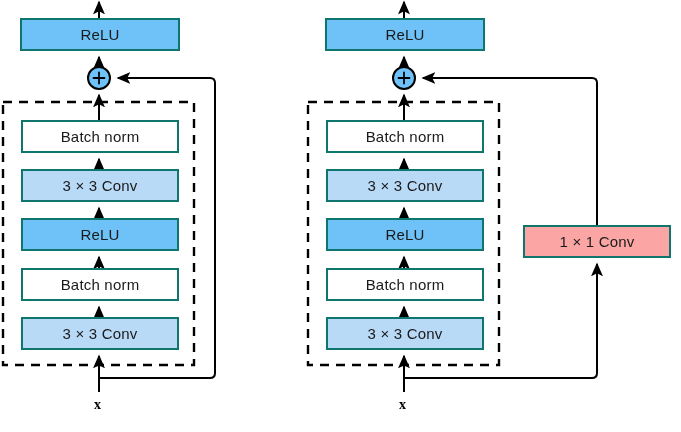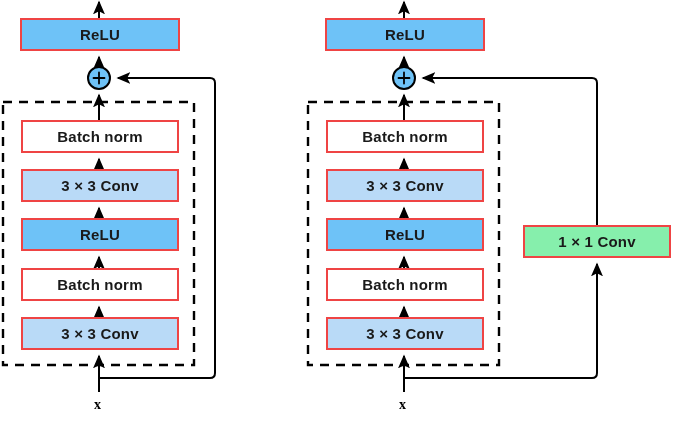--- a/index.html
+++ b/index.html
@@ -20,31 +20,30 @@
   .svg-layer {
     position: absolute;
     left: 0;
     top: 0;
     width: 681px;
     height: 432px;
   }
   .node-box {
     position: absolute;
     box-sizing: border-box;
-    border: 2px solid #ef4444;
+    border: 2px solid #0f766e;
     display: flex;
     align-items: center;
     justify-content: center;
     font-family: "Liberation Sans", sans-serif;
     font-size: 15px;
     color: #1a1a1a;
     letter-spacing: 0.2px;
     white-space: nowrap;
     z-index: 3;
-    font-weight: bold;
   }
   .var-label {
     position: absolute;
     font-family: "Liberation Serif", serif;
     font-weight: bold;
     font-size: 14px;
     color: #000000;
     z-index: 3;
   }
 </style>
@@ -118,16 +117,16 @@
   <div class="node-box" style="left:21px;  top:268px; width:158px; height:33px; background:#ffffff;">Batch norm</div>
   <div class="node-box" style="left:21px;  top:317px; width:158px; height:33px; background:#b9daf7;">3 × 3 Conv</div>
   <div class="var-label" style="left:94px; top:397px;">x</div>
 
   <div class="node-box" style="left:325px; top:18px;  width:160px; height:33px; background:#6ec2f7;">ReLU</div>
   <div class="node-box" style="left:326px; top:120px; width:158px; height:33px; background:#ffffff;">Batch norm</div>
   <div class="node-box" style="left:326px; top:169px; width:158px; height:33px; background:#b9daf7;">3 × 3 Conv</div>
   <div class="node-box" style="left:326px; top:218px; width:158px; height:33px; background:#6ec2f7;">ReLU</div>
   <div class="node-box" style="left:326px; top:268px; width:158px; height:33px; background:#ffffff;">Batch norm</div>
   <div class="node-box" style="left:326px; top:317px; width:158px; height:33px; background:#b9daf7;">3 × 3 Conv</div>
-  <div class="node-box" style="left:523px; top:225px; width:148px; height:33px; background:#86efac;">1 × 1 Conv</div>
+  <div class="node-box" style="left:523px; top:225px; width:148px; height:33px; background:#fca5a5;">1 × 1 Conv</div>
   <div class="var-label" style="left:399px; top:397px;">x</div>
 
 </div>
 
 </body></html>

